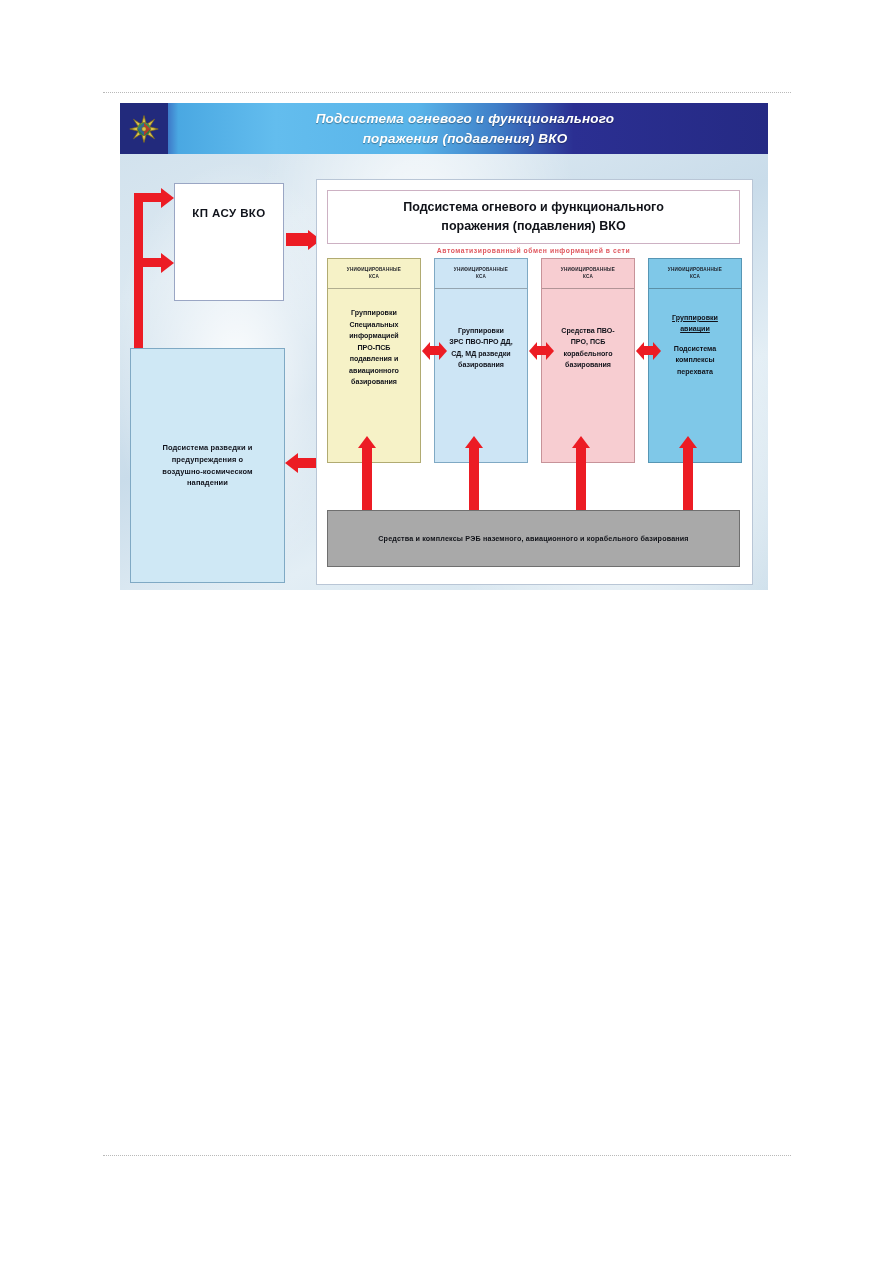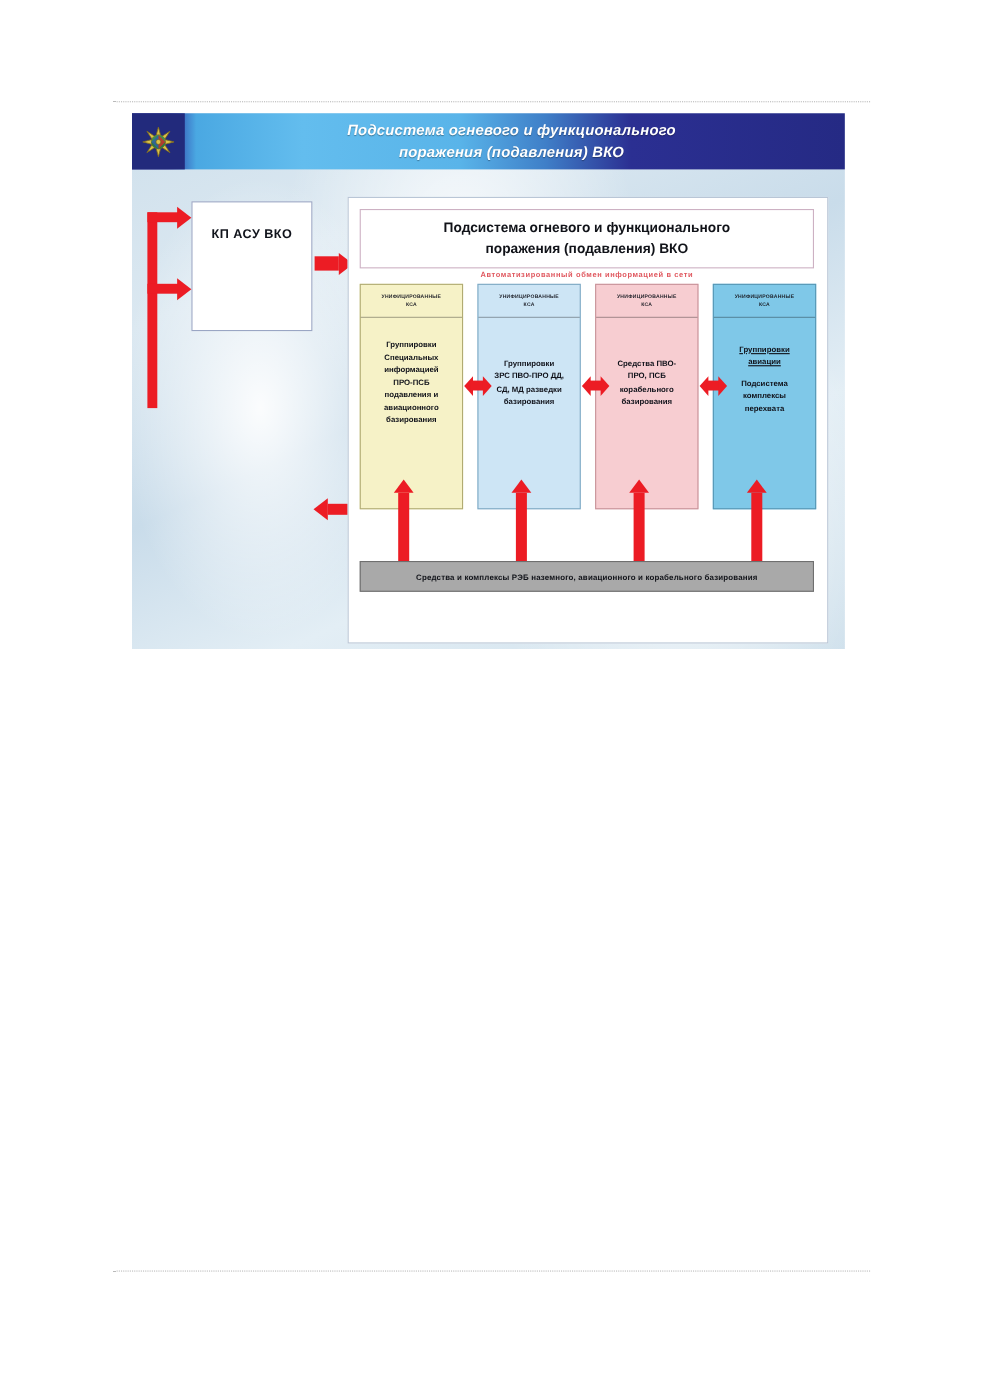--- a/index.html
+++ b/index.html
@@ -130,21 +130,21 @@
   .col .body .t{
     text-align:center;font-size:7.1px;font-weight:bold;
     color:#10121a;line-height:1.62;
   }
   .col.c3 .body{padding-bottom:60px;}
   .u-line{text-decoration:underline;display:inline-block;}
   .gap{display:block;height:8px;}
 
   
   .reb-bar{
-    position:absolute;left:10px;top:330px;width:413px;height:28px;
+    position:absolute;left:10px;top:330px;width:413px;height:57px;
     background:#a9a9a9;border:1px solid #6f6f6f;box-sizing:border-box;
     display:flex;align-items:center;justify-content:center;
   }
   .reb-bar .t{
     font-size:7.2px;font-weight:bold;color:#101218;letter-spacing:.15px;
   }
   
   .trunk{
     position:absolute;left:14px;top:90px;width:9px;height:178px;background:#ec1c24;
   }
@@ -219,20 +219,28 @@
 
   <div class="trunk"></div>
   <div class="spur s1"></div>
   <div class="head-r" style="left:41px;top:85px;"></div>
   <div class="spur s2"></div>
   <div class="head-r" style="left:41px;top:150px;"></div>
 
   <div class="kp-out-shaft"></div>
   <div class="head-r" style="left:188px;top:126.5px;"></div>
 
+  <div class="recon-box">
+    <div class="txt">
+      <span>Подсистема разведки и</span><br>
+      <span>предупреждения о</span><br>
+      <span>воздушно-космическом</span><br>
+      <span>нападении</span>
+    </div>
+  </div>
 
   <div class="recon-shaft"></div>
   <div class="head-l" style="left:165px;top:350px;"></div>
   <div class="head-r" style="left:200px;top:350px;"></div>
 
   <div class="panel">
 
     <div class="panel-title">
       <div>
         <span>Подсистема огневого и функционального</span><br>

